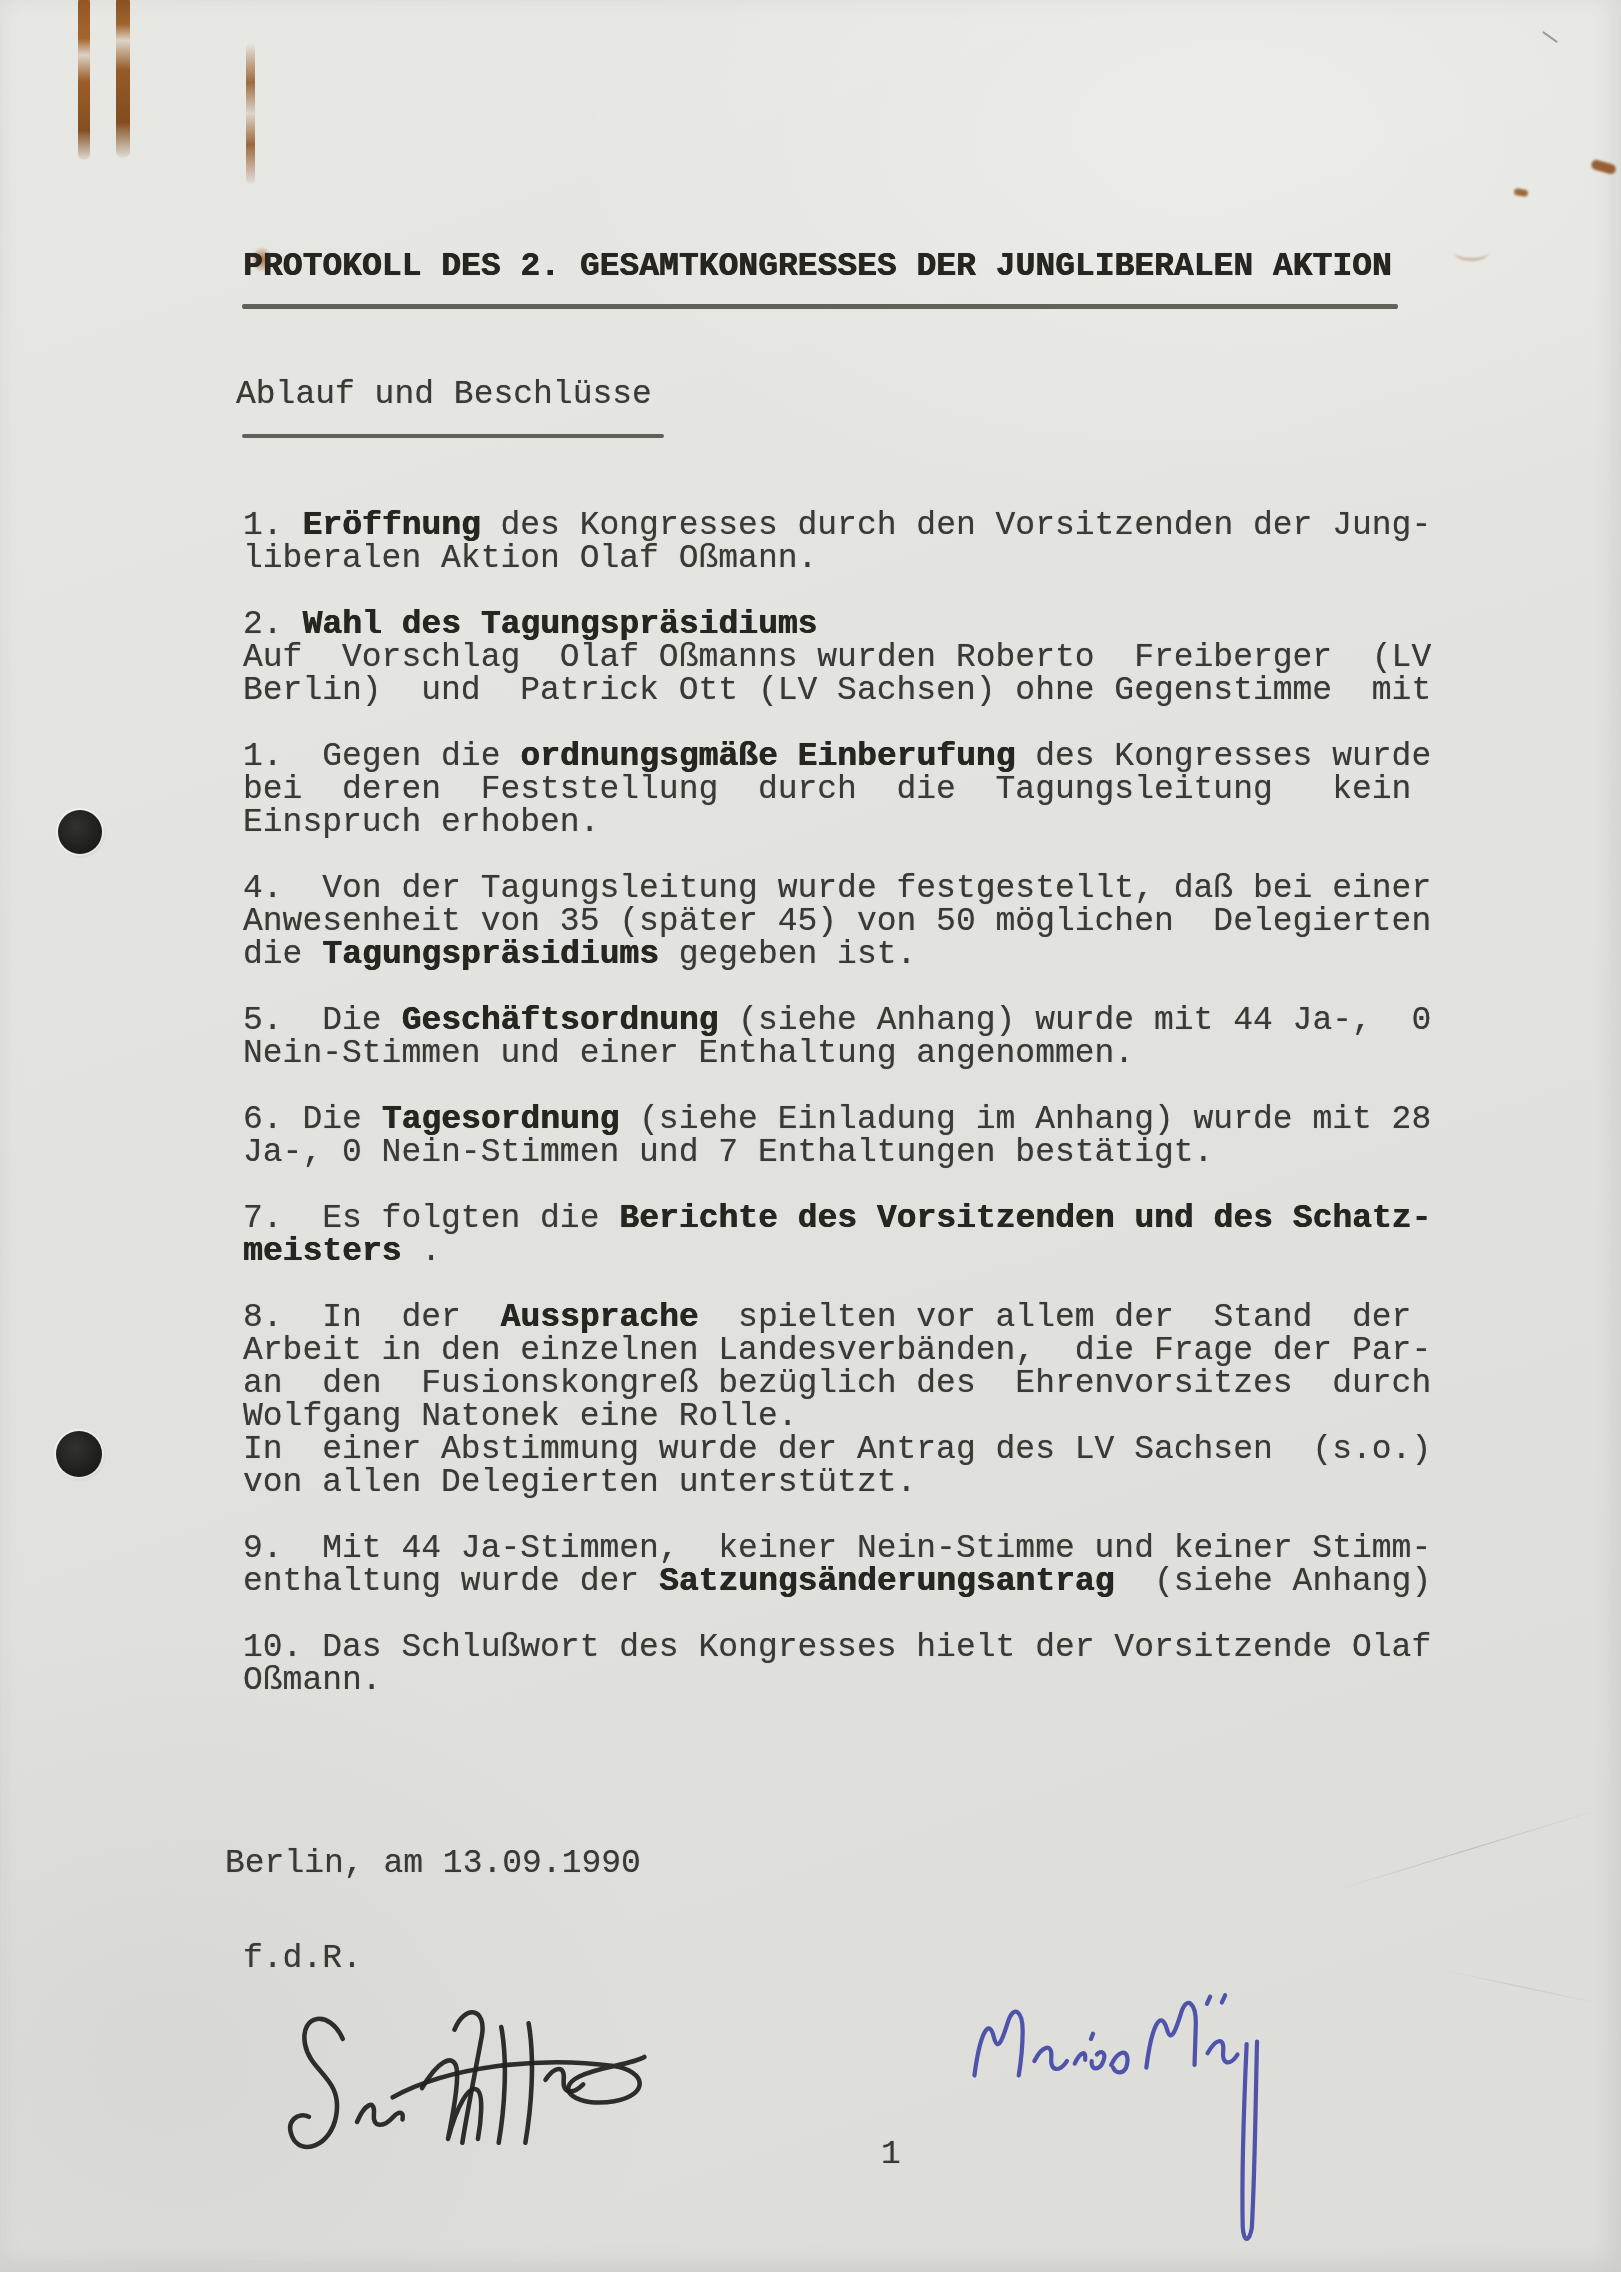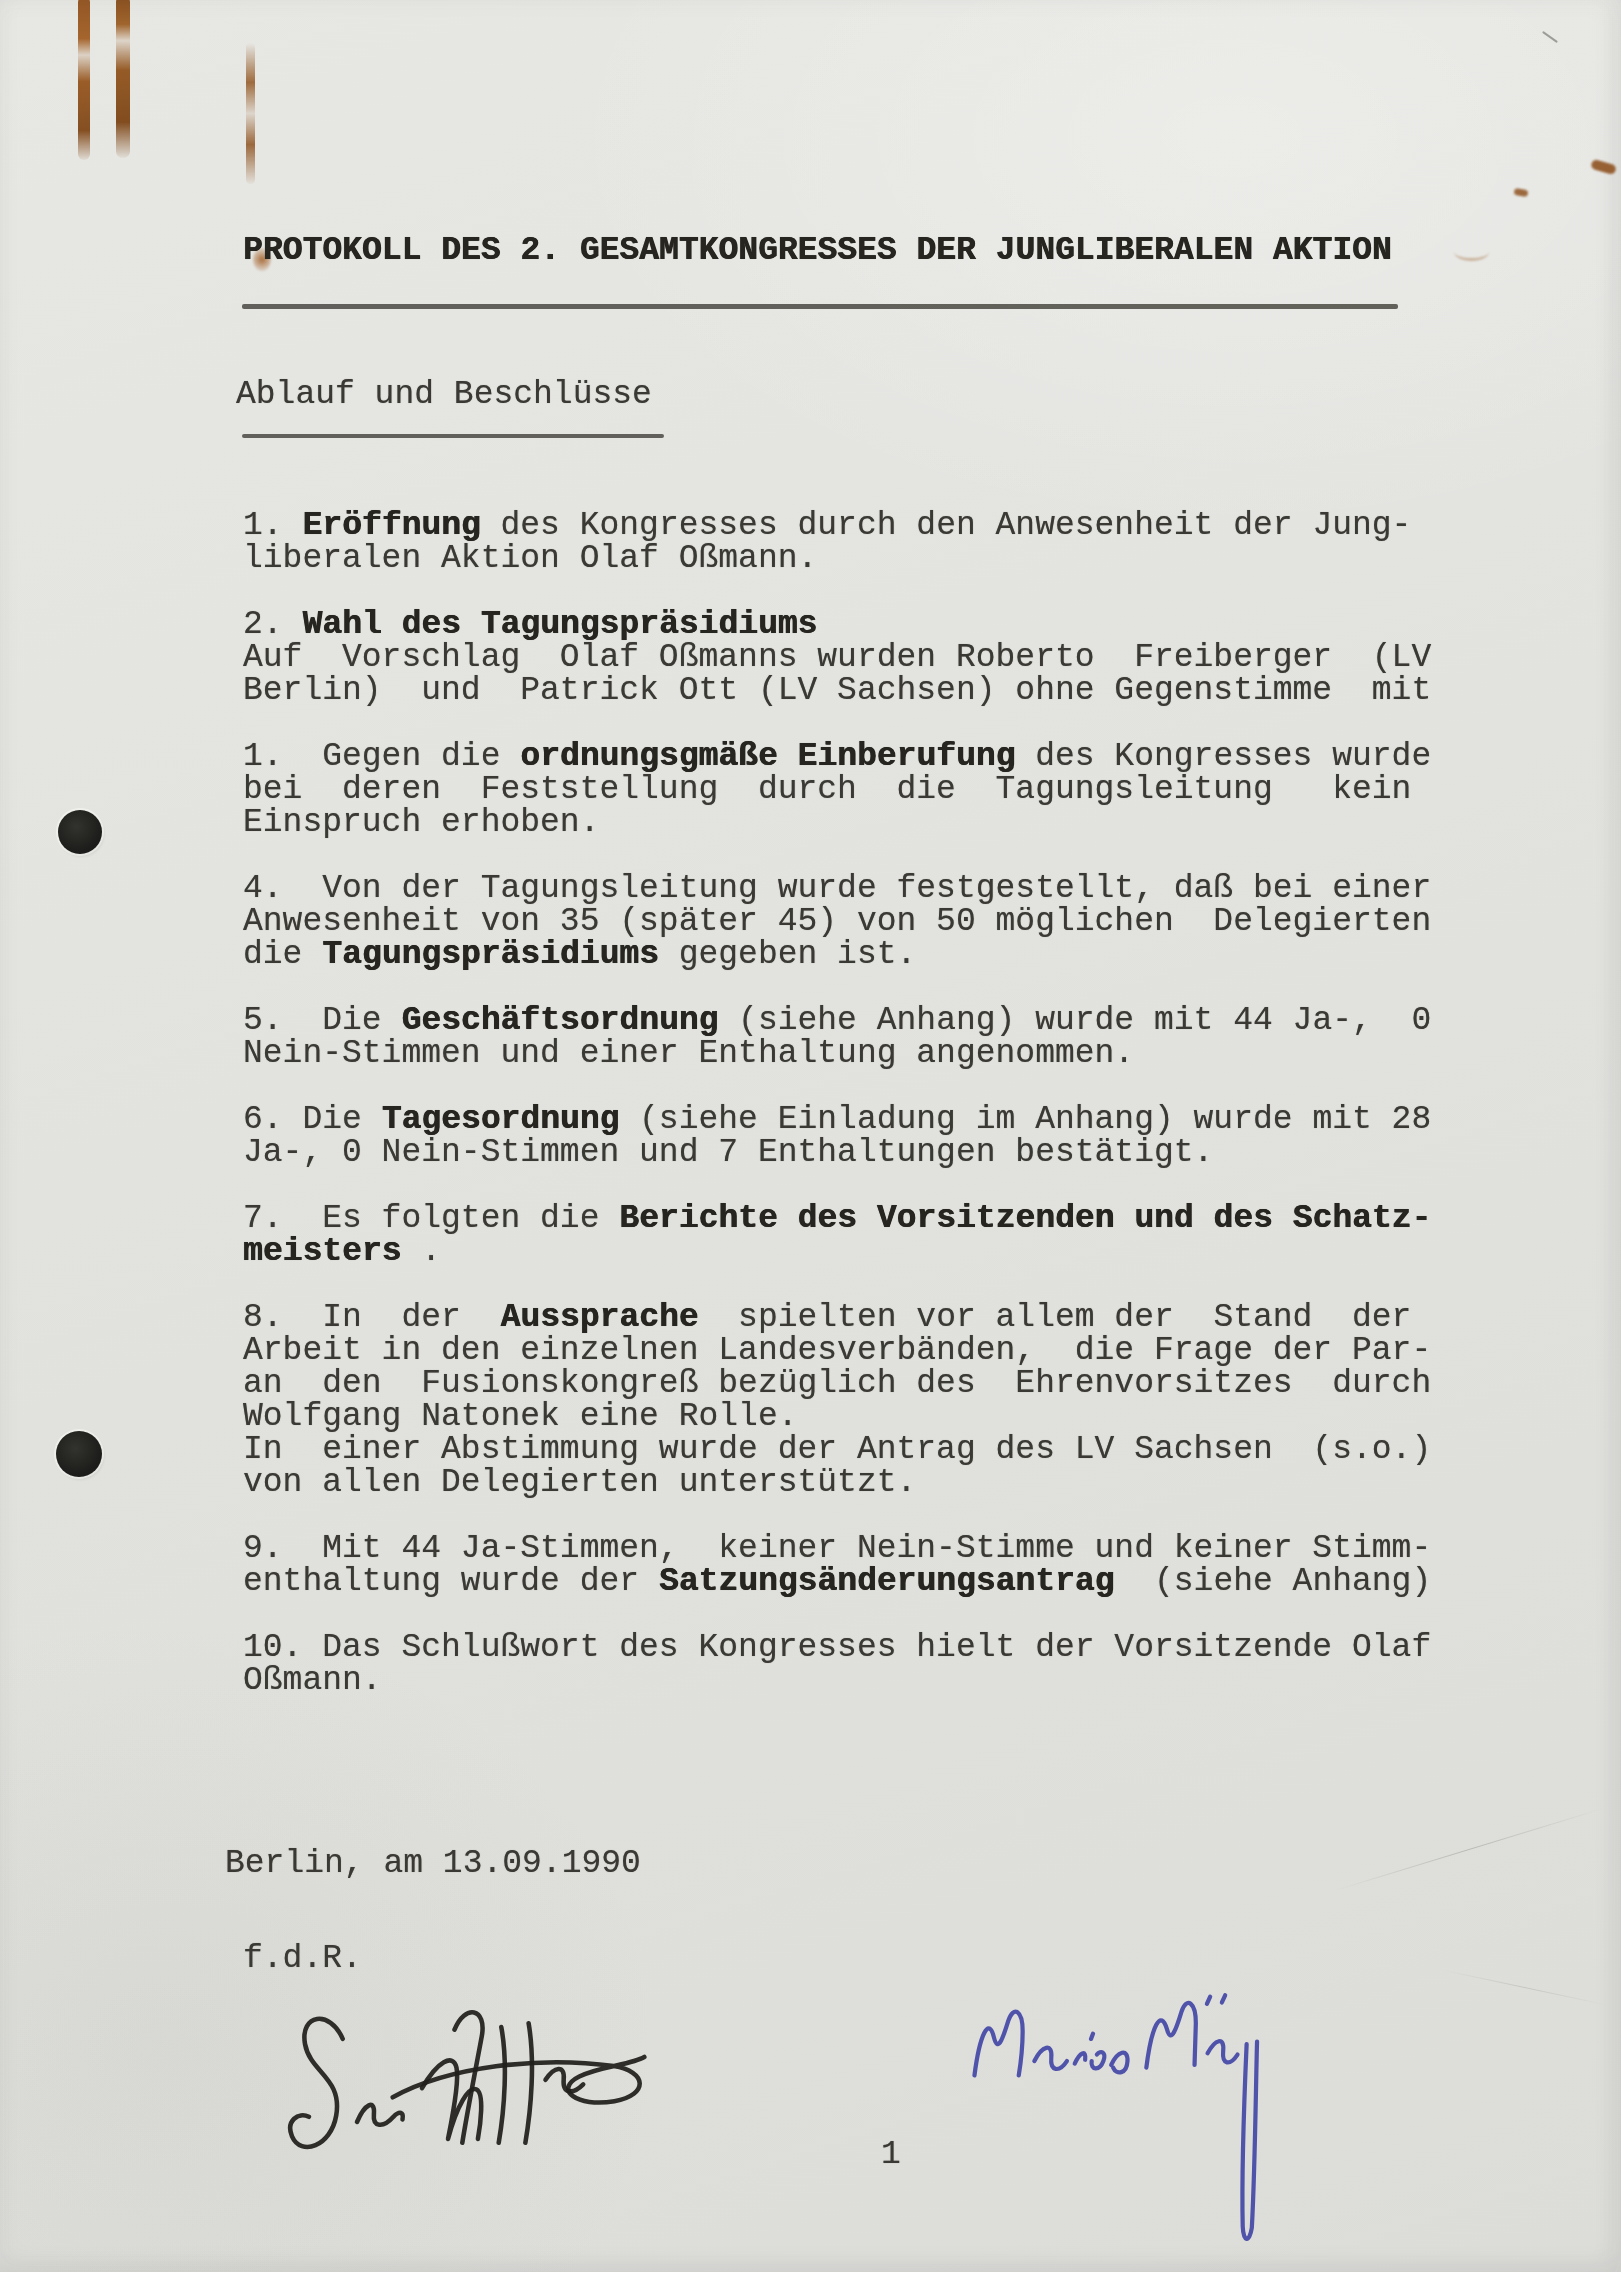--- a/index.html
+++ b/index.html
@@ -13,21 +13,21 @@
     background:
       radial-gradient(1107px 651px at 76% 6%, rgba(255,255,255,.28), rgba(255,255,255,0) 62%),
       radial-gradient(912px 782px at 10% 90%, rgba(120,120,112,.07), rgba(120,120,112,0) 55%),
       linear-gradient(162deg, #e7e7e3 0%, #e1e2de 52%, #dcddd9 100%);
     overflow:hidden;
     box-shadow: inset -7.8px 0 22px rgba(60,60,55,.07), inset 0 -10.4px 23.4px rgba(60,60,55,.05), inset 0 6.5px 15.6px rgba(255,255,255,.18);
   }
   .txt { text-shadow:0 0 0.8px rgba(55,54,48,.55); }
   .b { font-weight:700; color:var(--ink-bold,#26251f); text-shadow:0.6px 0 0 currentColor, 0 0 0.7px rgba(40,40,35,.45); }
 
-  .title { position:absolute; left:243px; top:234px; white-space:pre;text-align:center; }
+  .title { position:absolute; left:243px; top:250px; white-space:pre;text-align:center; }
   .rule { position:absolute; background:var(--rule,#4e4d47); opacity:.88; border-radius:2px; }
   .rule-title { left:242px; top:304px; width:1156px; height:4.6px; }
   .subtitle { position:absolute; left:236px; top:378px; white-space:pre; }
   .rule-subtitle { left:242px; top:434px; width:422px; height:3.9px; }
 
   .body-text { position:absolute; left:243px; top:509px; width:1225px; }
   .para { margin:0 0 33px 0; }
   .tline { white-space:pre; }
 
   .dateline { position:absolute; left:225px; top:1847px; white-space:pre; }
@@ -85,21 +85,21 @@
   <div class="hole hole-1"></div>
   <div class="hole hole-2"></div>
 
   <div class="title txt b">PROTOKOLL DES 2. GESAMTKONGRESSES DER JUNGLIBERALEN AKTION</div>
   <div class="rule rule-title"></div>
   <div class="subtitle txt">Ablauf und Beschlüsse</div>
   <div class="rule rule-subtitle"></div>
 
   <main class="body-text txt">
       <div class="para">
-        <div class="tline"><span>1. </span><span class="b">Eröffnung</span><span> des Kongresses durch den Anwesenheit der Jung-</span></div>
+        <div class="tline"><span>1. </span><span class="b">Eröffnung</span><span> des Kongresses durch den Vorsitzenden der Jung-</span></div>
         <div class="tline"><span>liberalen Aktion Olaf Oßmann.</span></div>
       </div>
       <div class="para">
         <div class="tline"><span>2. </span><span class="b">Wahl des Tagungspräsidiums</span></div>
         <div class="tline"><span>Auf  Vorschlag  Olaf Oßmanns wurden Roberto  Freiberger  (LV</span></div>
         <div class="tline"><span>Berlin)  und  Patrick Ott (LV Sachsen) ohne Gegenstimme  mit</span></div>
       </div>
       <div class="para">
         <div class="tline"><span>1.  Gegen die </span><span class="b">ordnungsgmäße Einberufung</span><span> des Kongresses wurde</span></div>
         <div class="tline"><span>bei  deren  Feststellung  durch  die  Tagungsleitung   kein</span></div>

